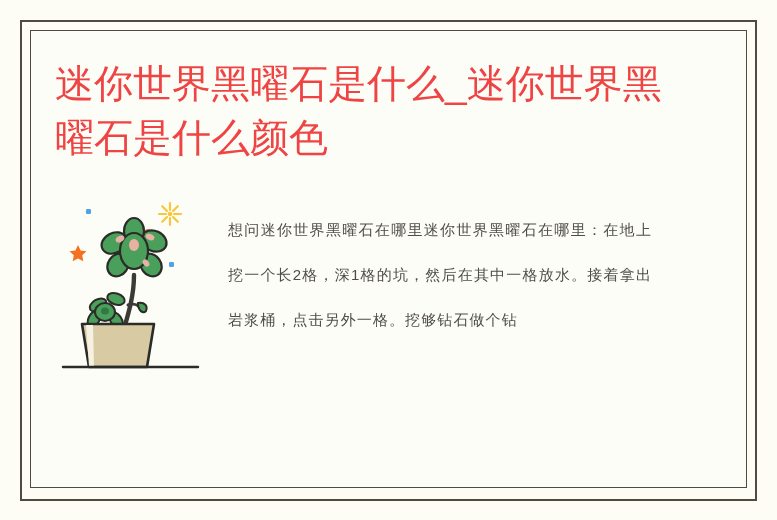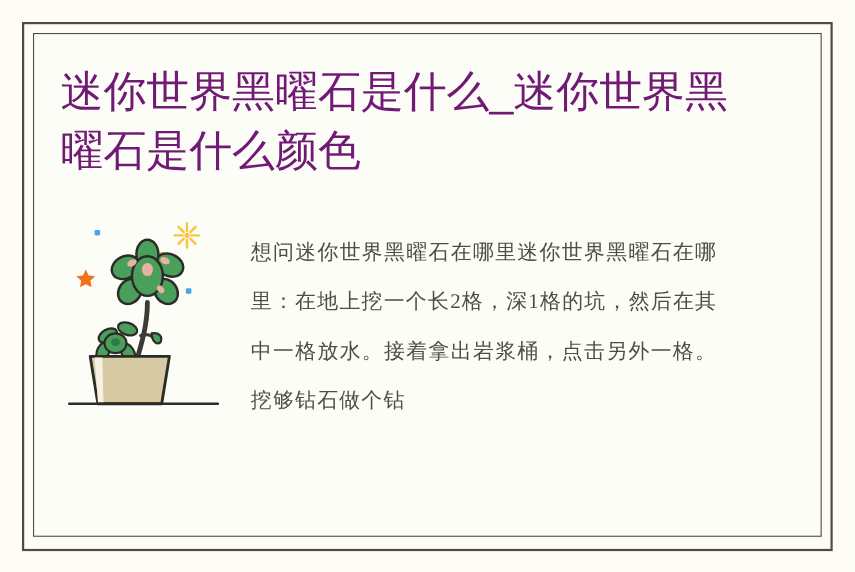--- a/index.html
+++ b/index.html
@@ -55,34 +55,34 @@
   
   .title {
     position: absolute;
     left: 55px;
     top: 57px;
     width: 620px;
     font-family: "Liberation Sans", "DejaVu Sans", sans-serif;
     font-size: 39px;
     line-height: 54px;
     letter-spacing: 0px;
-    color: #701a75;
+    color: #ef4444;
     font-weight: 400;
     white-space: pre-wrap;
     word-break: break-all;
   }
 
   
   .body-text {
     position: absolute;
     left: 228px;
     top: 207px;
     width: 424px;
-    font-family: Liberation Serif, serif;
-    font-size: 19px;
+    font-family: Liberation Sans, sans-serif;
+    font-size: 15px;
     line-height: 45px;
     letter-spacing: 1.1px;
     color: #504d47;
     text-align: justify;
     text-align-last: left;
     word-break: break-all;
   }
 
   
   .illus {

